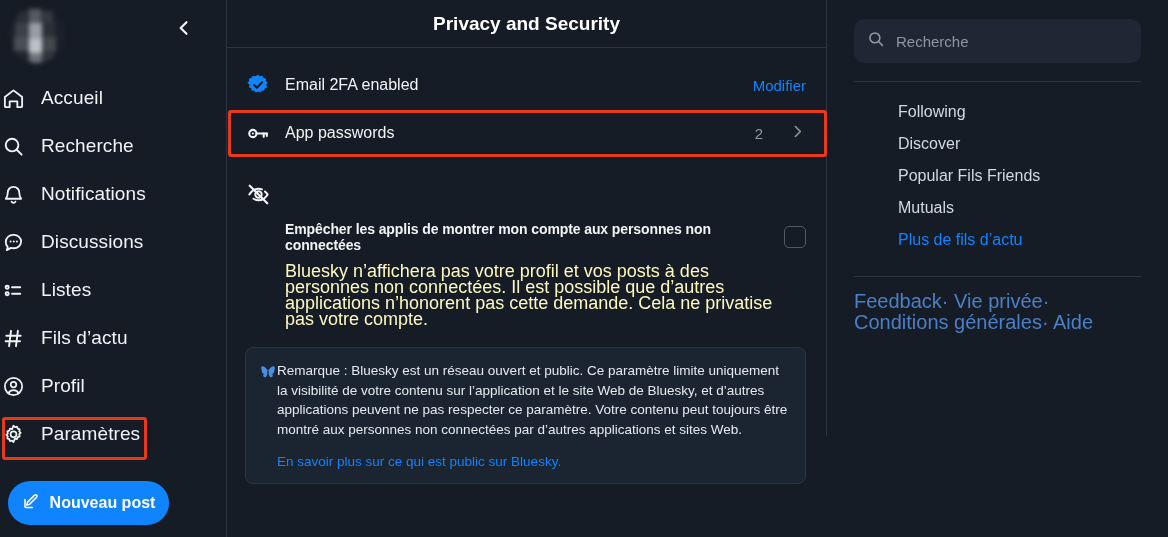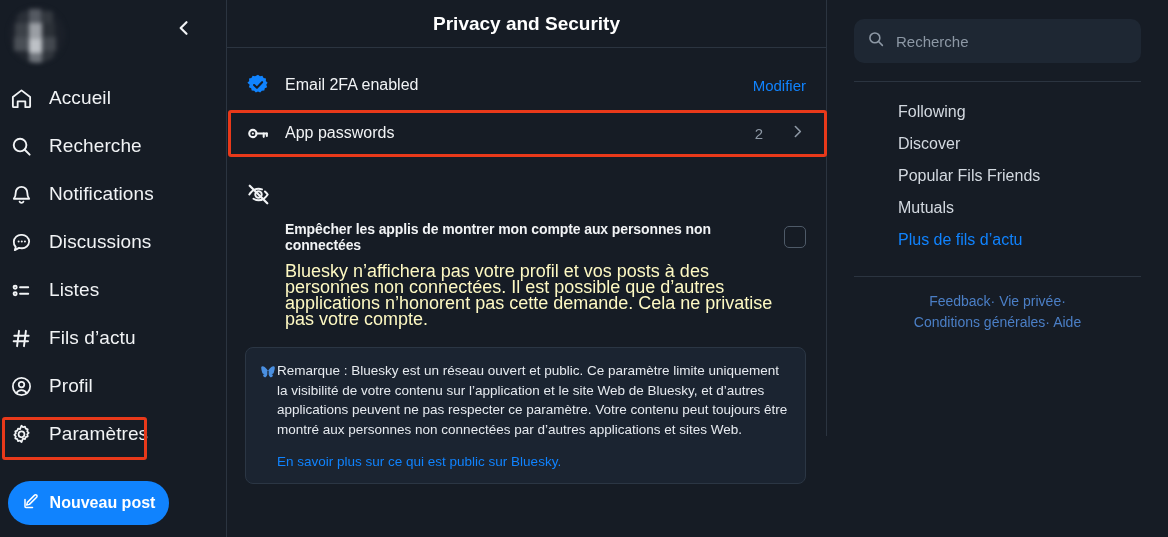--- a/index.html
+++ b/index.html
@@ -36,21 +36,20 @@
   .collapse-btn {
     position: absolute; right: 28px; top: 16px;
     width: 28px; height: 28px;
     display: flex; align-items: center; justify-content: center;
     cursor: pointer;
   }
   .nav-list { margin-top: 4px; }
   .nav-item {
     display: flex; align-items: center;
     height: 48px;
-    padding-left: 8px;
     gap: 15px;
     cursor: pointer;
   }
   .nav-item .nav-icon {
     width: 26px; height: 26px;
     display: flex; align-items: center; justify-content: center;
     flex: 0 0 26px;
   }
   .nav-item .nav-label {
     color: #f1f3f5;
@@ -216,23 +215,22 @@
     cursor: pointer;
   }
   .feed-item.more { color: #1083fe; }
   .right-divider2 {
     height: 1px; background: #2b3440;
     margin: 20px 0 0 0;
   }
   .footer-links {
     margin-top: 14px;
     color: #4b7fc6;
-    font-size: 14px;
+    font-size: 20px;
     line-height: 21px;
-    text-align: center;
   }
   .footer-links a { color: #4b7fc6; text-decoration: none; cursor: pointer; }
   .footer-sep { color: #4b7fc6; }
 </style>
 </head>
 <body>
 
 <div class="app">
 
   <div class="left-sidebar">

